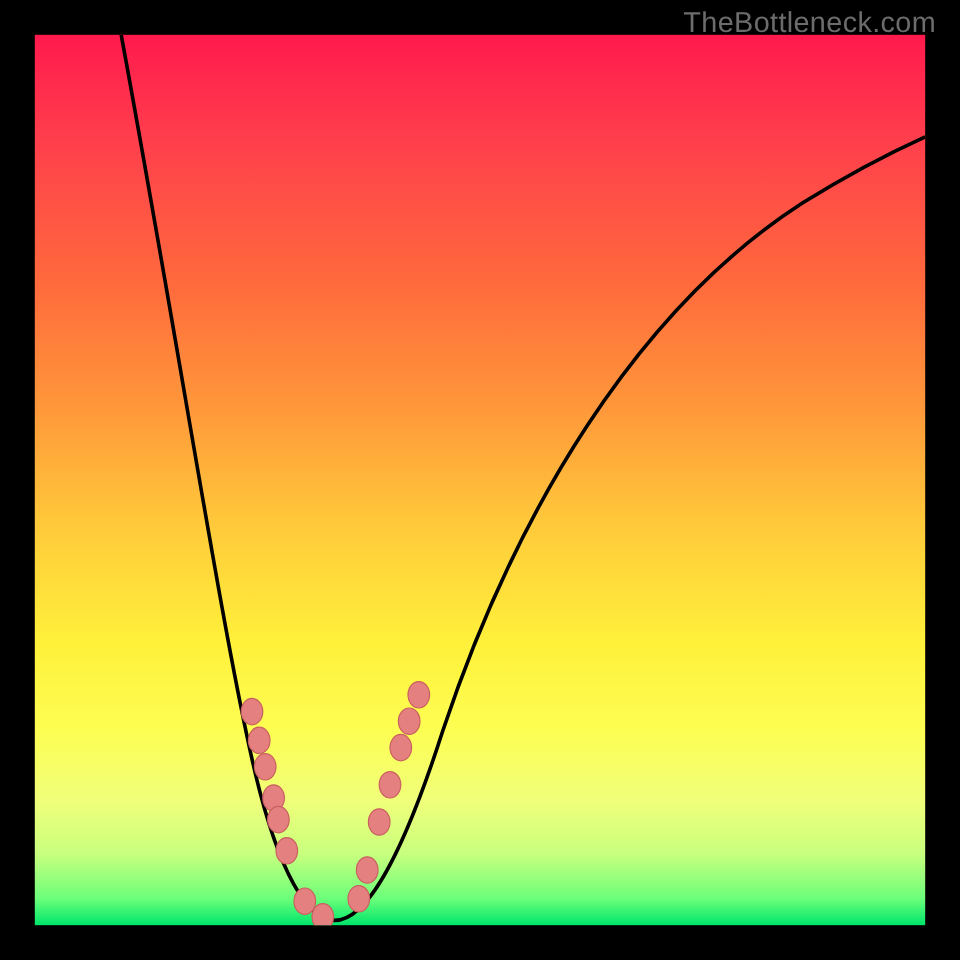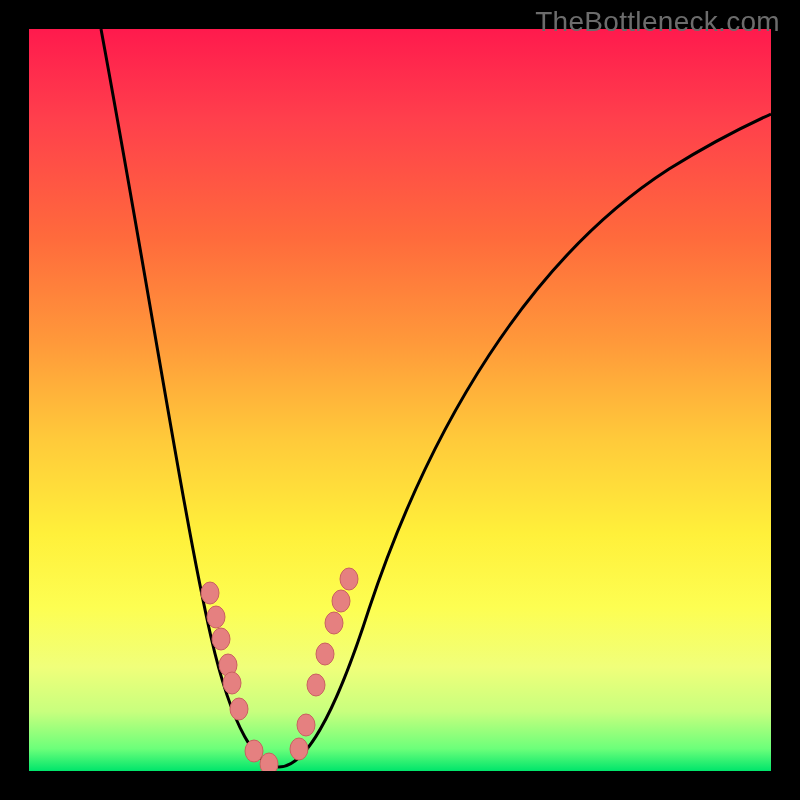--- a/index.html
+++ b/index.html
@@ -28,21 +28,21 @@
       #f0ff7a 86%,
       #c8ff7e 92%,
       #6cff7a 97%,
       #00e56b 100%);
   }
   .watermark {
     position: absolute;
     top: 6px;
     right: 20px;
     color: #6c6c6c;
-    font-size: 28px;
+    font-size: 24px;
     font-weight: 500;
     letter-spacing: 0.3px;
   }
   svg.curve {
     position: absolute;
     left: 0;
     top: 0;
     width: 742px;
     height: 742px;
   }

